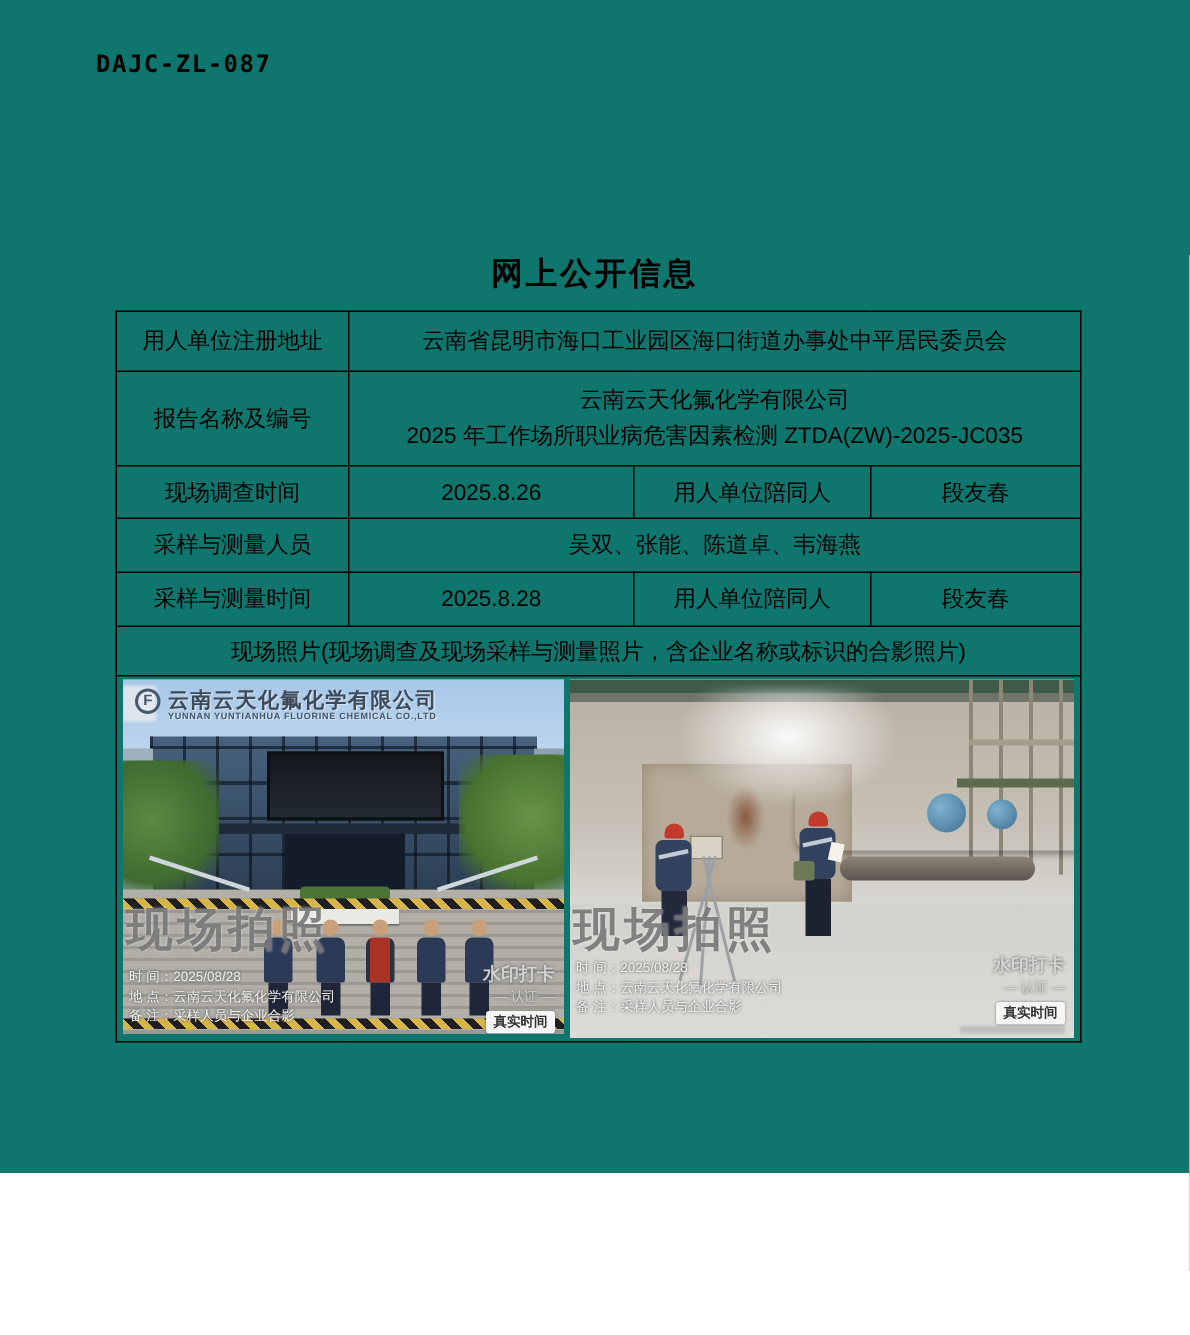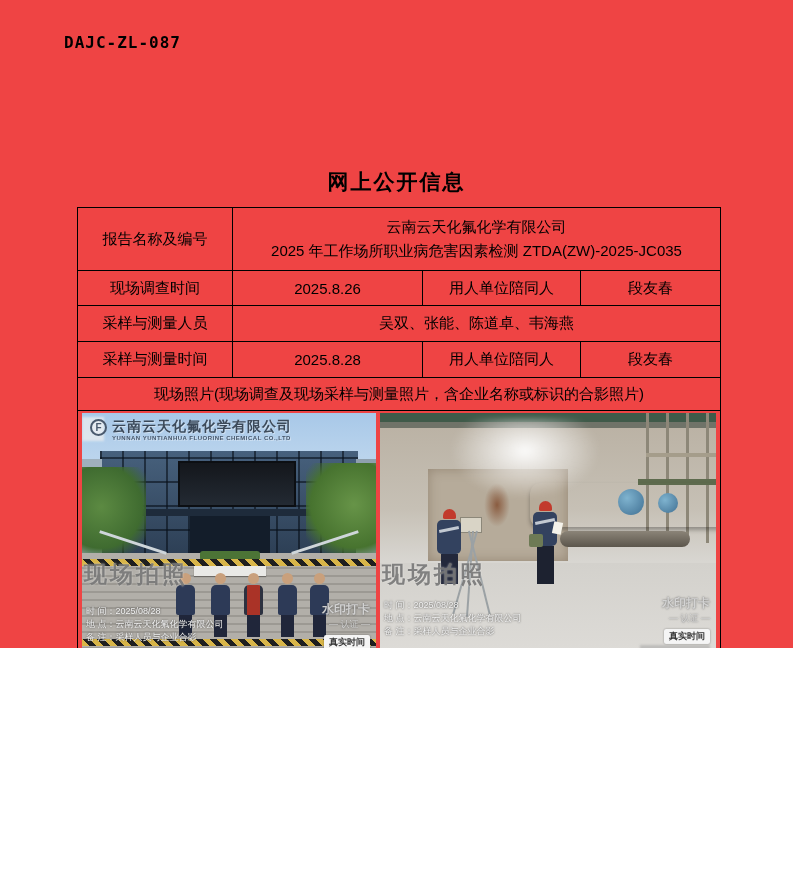--- a/index.html
+++ b/index.html
@@ -1,17 +1,17 @@
 <!DOCTYPE html>
 <html><head>
 <meta charset="utf-8">
 <style>
   * { margin:0; padding:0; box-sizing:border-box; }
   html,body { width:793px; height:890px; background:#ffffff; font-family:"Liberation Sans", sans-serif; color:#000; }
-  .page { position:relative; width:793px; height:648px; background:#ef4444; overflow:hidden; }
+  .page { position:relative; width:793px; height:782px; background:#0f766e; overflow:hidden; }
 
   .doc-code { position:absolute; left:64px; top:33px; font-family:"DejaVu Sans Mono", monospace; font-weight:bold; font-size:16px; letter-spacing:1px; }
   .title { position:absolute; left:0; top:99px; width:100%; text-align:center; font-size:23px; font-weight:bold; letter-spacing:2px; }
   .subtitle { position:absolute; left:0; top:168px; width:100%; text-align:center; font-size:21px; font-weight:bold; letter-spacing:2px; }
 
   table.form { position:absolute; left:77px; top:207px; width:643px; border-collapse:collapse; table-layout:fixed; }
   table.form td { border:1.5px solid #000; text-align:center; vertical-align:middle; font-size:15px; padding:2px 4px; word-break:break-all; }
   td.caption-cell { text-align:left; font-size:14px; padding-left:1px; }
   td.photo-cell { padding:2px 1px; vertical-align:top; }
   .two-line div { line-height:24px; }
@@ -42,21 +42,21 @@
   .hazard.h1 { top:146px; } .hazard.h2 { top:226px; }
   .rail { position:absolute; top:128px; width:70px; height:3px; background:#cfd6da; transform:rotate(18deg); }
   .rail.r1 { left:16px; } .rail.r2 { right:16px; transform:rotate(-18deg); }
 
   .person { position:absolute; top:160px; width:22px; height:66px; }
   .person .head { width:11px; height:11px; border-radius:50%; background:#c9a07c; margin:0 auto; }
   .person .torso { width:19px; height:30px; border-radius:5px 5px 2px 2px; background:#2d3a57; margin:1px auto 0; }
   .person .legs { width:13px; height:22px; background:#20263a; margin:0 auto; }
   .person.red .torso { background:linear-gradient(90deg,#2c3140 15%,#aa3327 15% 85%,#2c3140 85%); }
 
-  .wm-big { position:absolute; left:2px; top:146px; font-size:23px; font-weight:bold; letter-spacing:3px; color:rgba(110,110,110,.85); text-shadow:0 0 2px rgba(255,255,255,.55); white-space:nowrap; }
+  .wm-big { position:absolute; left:2px; top:146px; font-size:31px; font-weight:bold; letter-spacing:3px; color:rgba(110,110,110,.85); text-shadow:0 0 2px rgba(255,255,255,.55); white-space:nowrap; }
   .wm-info { position:absolute; left:4px; top:192px; font-size:9px; line-height:13px; color:#f2f2f2; text-shadow:0 0 2px rgba(40,40,40,.9); text-align:left; }
   .photo-right .wm-info { top:186px; width:160px; }
   .wm-stamp { position:absolute; right:6px; text-align:right; }
   .photo-left .wm-stamp { top:188px; } .photo-right .wm-stamp { top:182px; }
   .wm-stamp .s1 { font-size:12px; font-weight:bold; color:rgba(215,215,215,.95); text-shadow:0 0 2px rgba(60,60,60,.8);margin-left:40px; }
   .wm-stamp .s2 { font-size:9px; color:rgba(215,215,215,.95); text-shadow:0 0 2px rgba(60,60,60,.8); }
   .wm-badge { display:inline-block; margin-top:2px; background:#f5f5f5; color:#333; font-size:9px; font-weight:bold; padding:1px 5px; border-radius:2px; box-shadow:0 0 2px rgba(0,0,0,.4); }
   .wm-serial { margin-top:1px; height:5px; width:70px; margin-left:auto; background:rgba(160,160,160,.5); filter:blur(1px); }
 
   
@@ -100,20 +100,24 @@
   <div class="subtitle">网上公开信息</div>
 
   <table class="form">
     <colgroup>
         <col style="width:155px">
         <col style="width:190px">
         <col style="width:158px">
         <col style="width:140px">
       </colgroup>
     <tbody>
+    <tr style="height:40px">
+      <td>用人单位注册地址</td>
+      <td colspan="3">云南省昆明市海口工业园区海口街道办事处中平居民委员会</td>
+    </tr>
     <tr style="height:63px">
       <td>报告名称及编号</td>
       <td colspan="3" class="two-line">
         <div>云南云天化氟化学有限公司</div>
         <div>2025 年工作场所职业病危害因素检测 ZTDA(ZW)-2025-JC035</div>
       </td>
     </tr>
     <tr style="height:35px">
       <td>现场调查时间</td>
       <td>2025.8.26</td>

